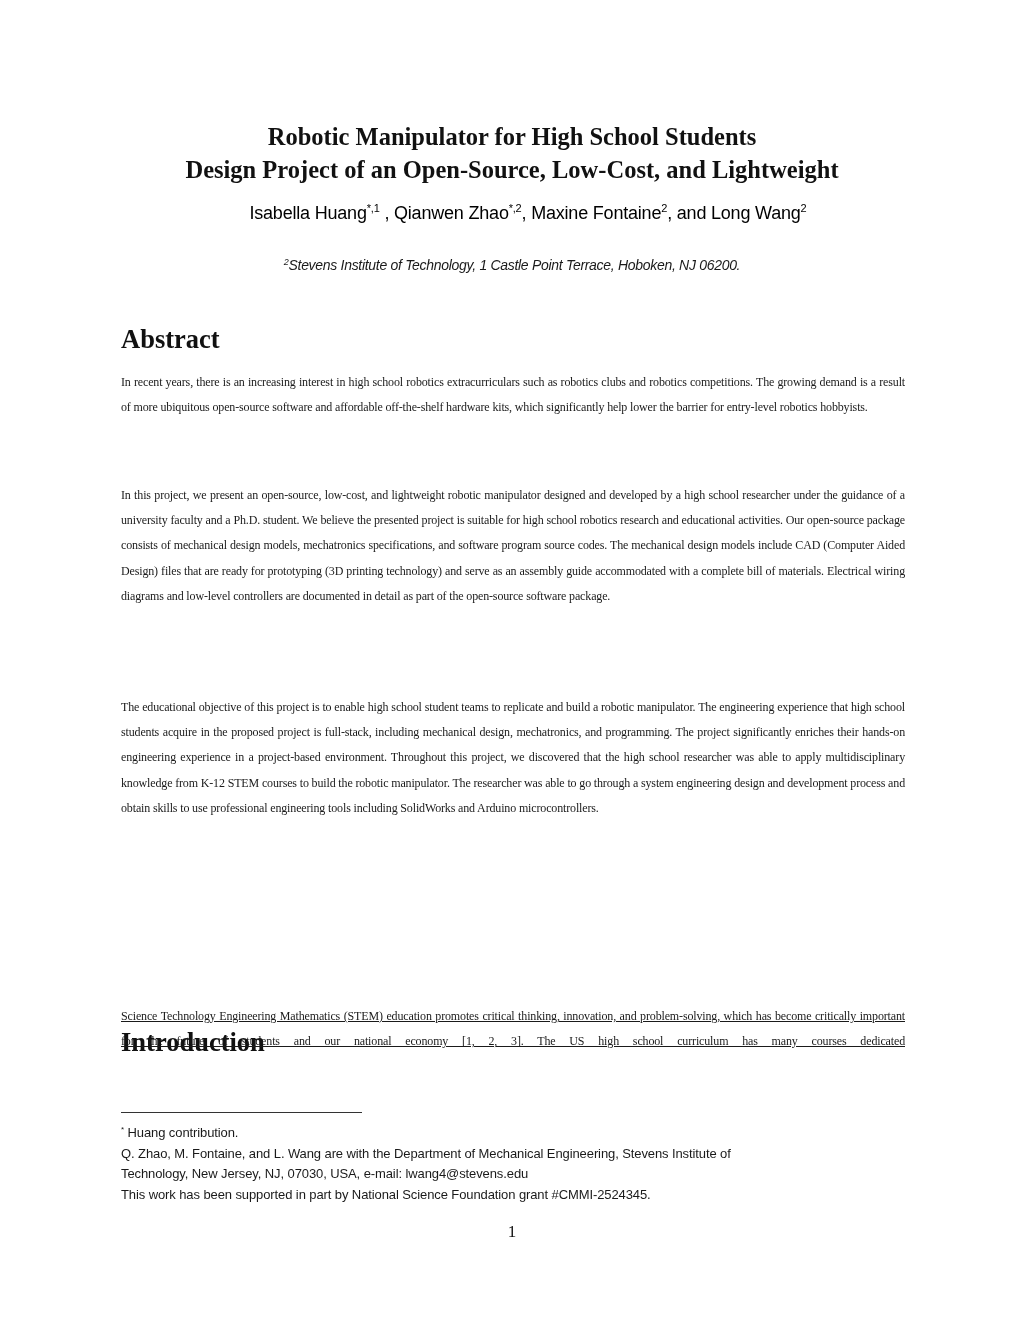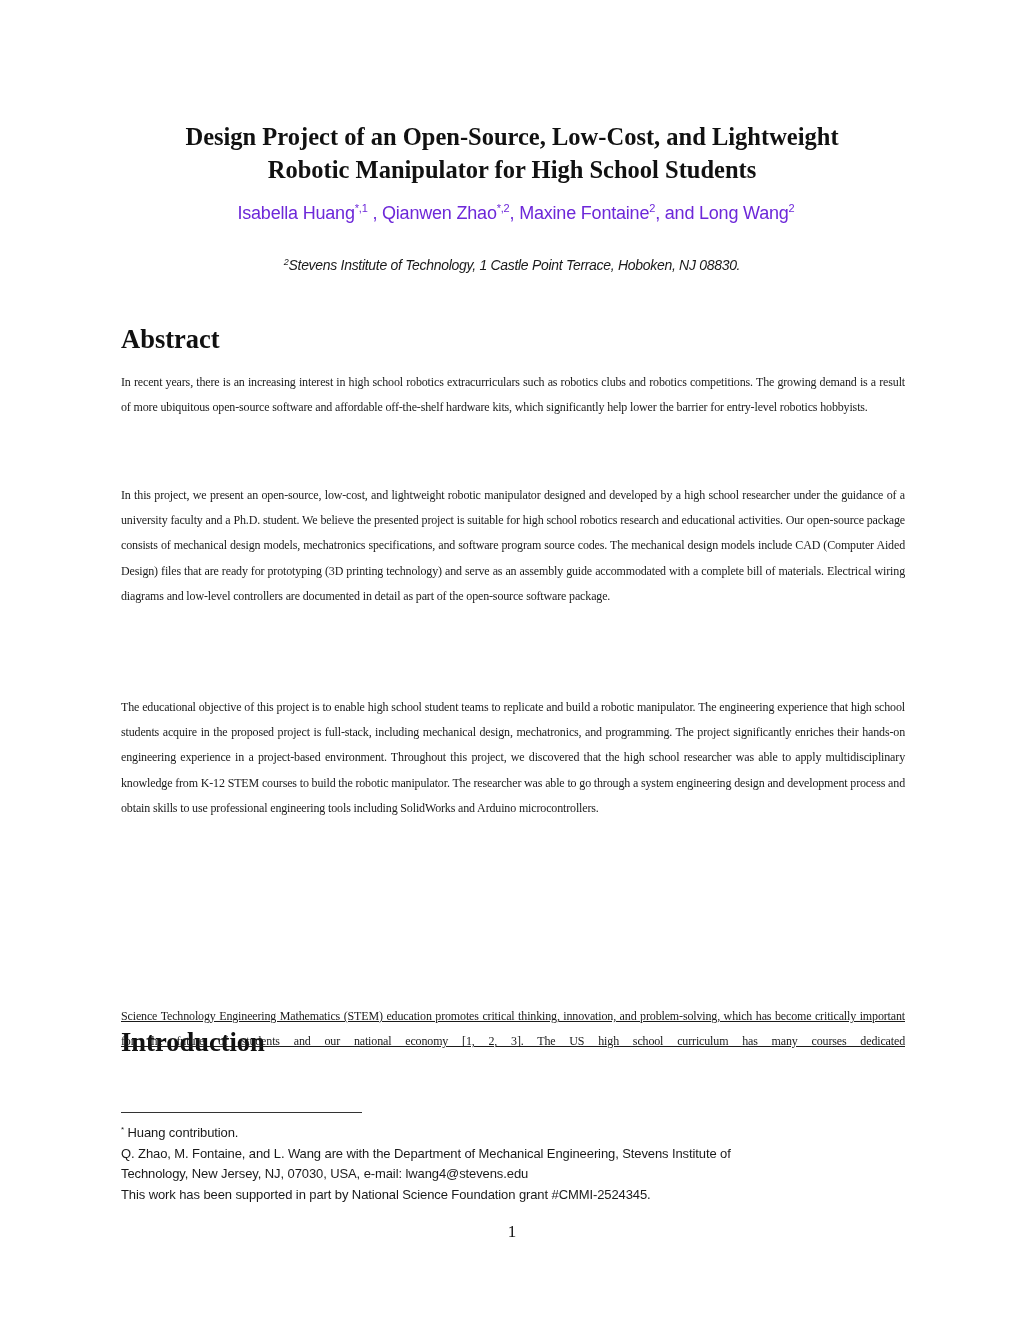--- a/index.html
+++ b/index.html
@@ -4,23 +4,23 @@
 <style>
   html, body { margin: 0; padding: 0; background: #ffffff; }
   body { width: 1024px; height: 1325px; position: relative; overflow: hidden; color: #111; }
   .page { position: absolute; left: 0; top: 0; width: 1024px; height: 1325px; background: #fff; }
   .title {
     position: absolute; left: 100px; width: 824px; top: 120px;
     text-align: center; font-family: "Liberation Serif", serif; font-weight: bold;
     font-size: 24.5px; line-height: 33px; color: #111;
   }
   .authors {
-    position: absolute; left: 104px; width: 824px; top: 199px;
+    position: absolute; left: 116px; width: 824px; top: 199px;
     text-align: center; font-family: "Liberation Sans", sans-serif;
-    font-size: 18px; line-height: 28px; color: #6d28d9; letter-spacing: -0.2px;
+    font-size: 18px; line-height: 28px; color: #000000; letter-spacing: -0.2px;
   }
   .authors sup { font-size: 11px; vertical-align: 7px; line-height: 0; }
   .affil {
     position: absolute; left: 100px; width: 824px;
     text-align: center; font-family: "Liberation Sans", sans-serif; font-style: italic;
     font-size: 14px; line-height: 20px; color: #1a1a1a; letter-spacing: -0.3px;
   }
   .affil sup { font-size: 9px; vertical-align: 5px; line-height: 0; }
   .affil1 { top: 232px; }
   .affil2 { top: 255px; }
@@ -54,30 +54,30 @@
     position: absolute; left: 0; width: 1024px; top: 1221px; text-align: center;
     font-family: "Liberation Serif", serif; font-size: 17px; line-height: 22px; color: #111;
   }
 </style>
 </head>
 <body>
 
 <div class="page">
 
   <div class="title">
+    <div>Robotic Manipulator for High School Students</div>
     <div>Design Project of an Open-Source, Low-Cost, and Lightweight</div>
-    <div>Robotic Manipulator for High School Students</div>
   </div>
 
   <div class="authors">
     <span>Isabella Huang</span><sup>*,1</sup><span> , </span><span>Qianwen Zhao</span><sup>*,2</sup><span>, </span><span>Maxine Fontaine</span><sup>2</sup><span>, and </span><span>Long Wang</span><sup>2</sup>
   </div>
 
   <div class="affil affil2">
-    <sup>2</sup><span>Stevens Institute of Technology, 1 Castle Point Terrace, Hoboken, NJ 08830.</span>
+    <sup>2</sup><span>Stevens Institute of Technology, 1 Castle Point Terrace, Hoboken, NJ 06200.</span>
   </div>
 
   <div class="h1 h-abstract">Abstract</div>
 
   <p class="para p1" style="margin:0">In recent years, there is an increasing interest in high school robotics extracurriculars such as robotics clubs and robotics competitions. The growing demand is a result of more ubiquitous open-source software and affordable off-the-shelf hardware kits, which significantly help lower the barrier for entry-level robotics hobbyists.</p>
   <p class="para p2" style="margin:0">In this project, we present an open-source, low-cost, and lightweight robotic manipulator designed and developed by a high school researcher under the guidance of a university faculty and a Ph.D. student. We believe the presented project is suitable for high school robotics research and educational activities. Our open-source package consists of mechanical design models, mechatronics specifications, and software program source codes. The mechanical design models include CAD (Computer Aided Design) files that are ready for prototyping (3D printing technology) and serve as an assembly guide accommodated with a complete bill of materials. Electrical wiring diagrams and low-level controllers are documented in detail as part of the open-source software package.</p>
   <p class="para p3" style="margin:0">The educational objective of this project is to enable high school student teams to replicate and build a robotic manipulator. The engineering experience that high school students acquire in the proposed project is full-stack, including mechanical design, mechatronics, and programming. The project significantly enriches their hands-on engineering experience in a project-based environment. Throughout this project, we discovered that the high school researcher was able to apply multidisciplinary knowledge from K-12 STEM courses to build the robotic manipulator. The researcher was able to go through a system engineering design and development process and obtain skills to use professional engineering tools including SolidWorks and Arduino microcontrollers.</p>
 
   <div class="h1 h-intro">Introduction</div>
 

